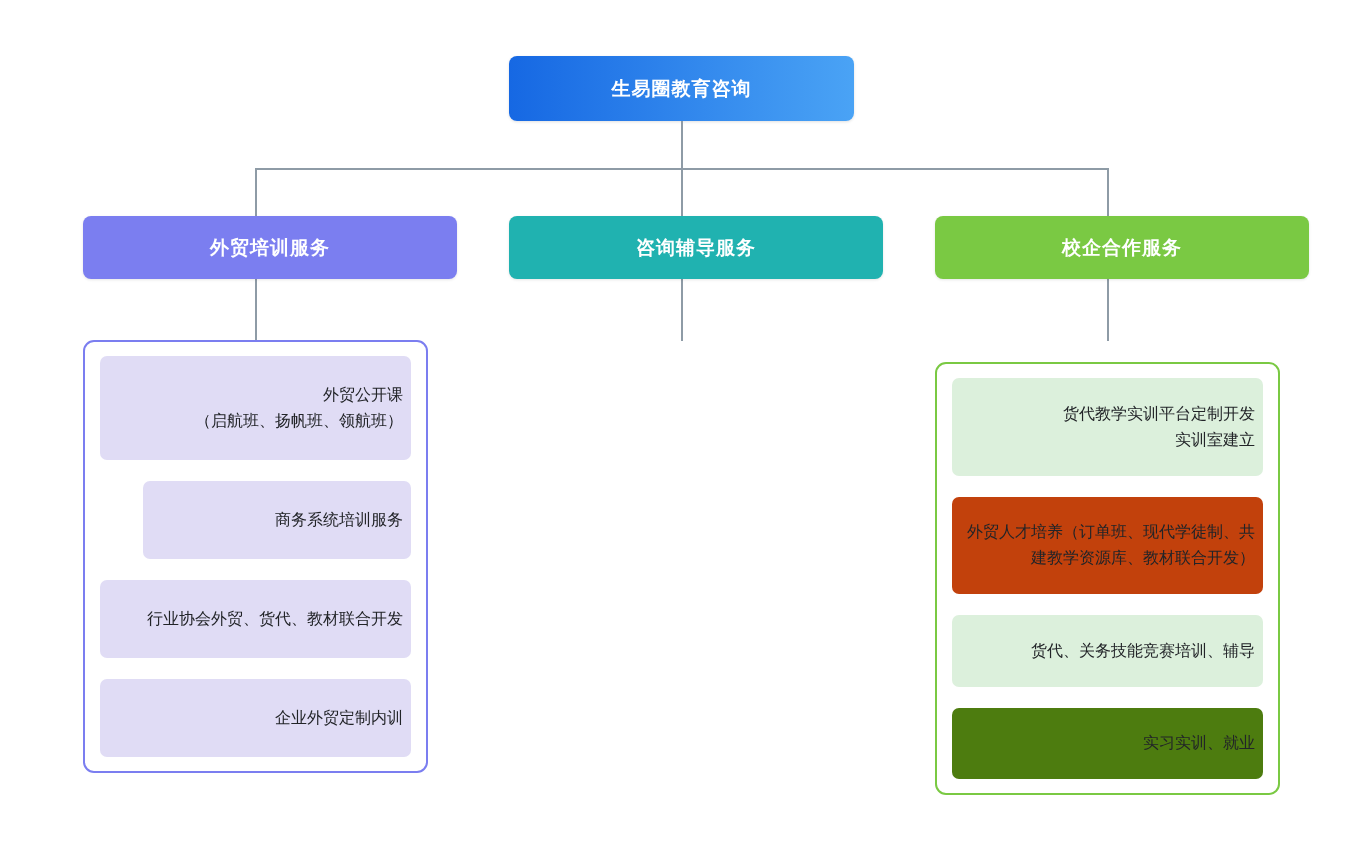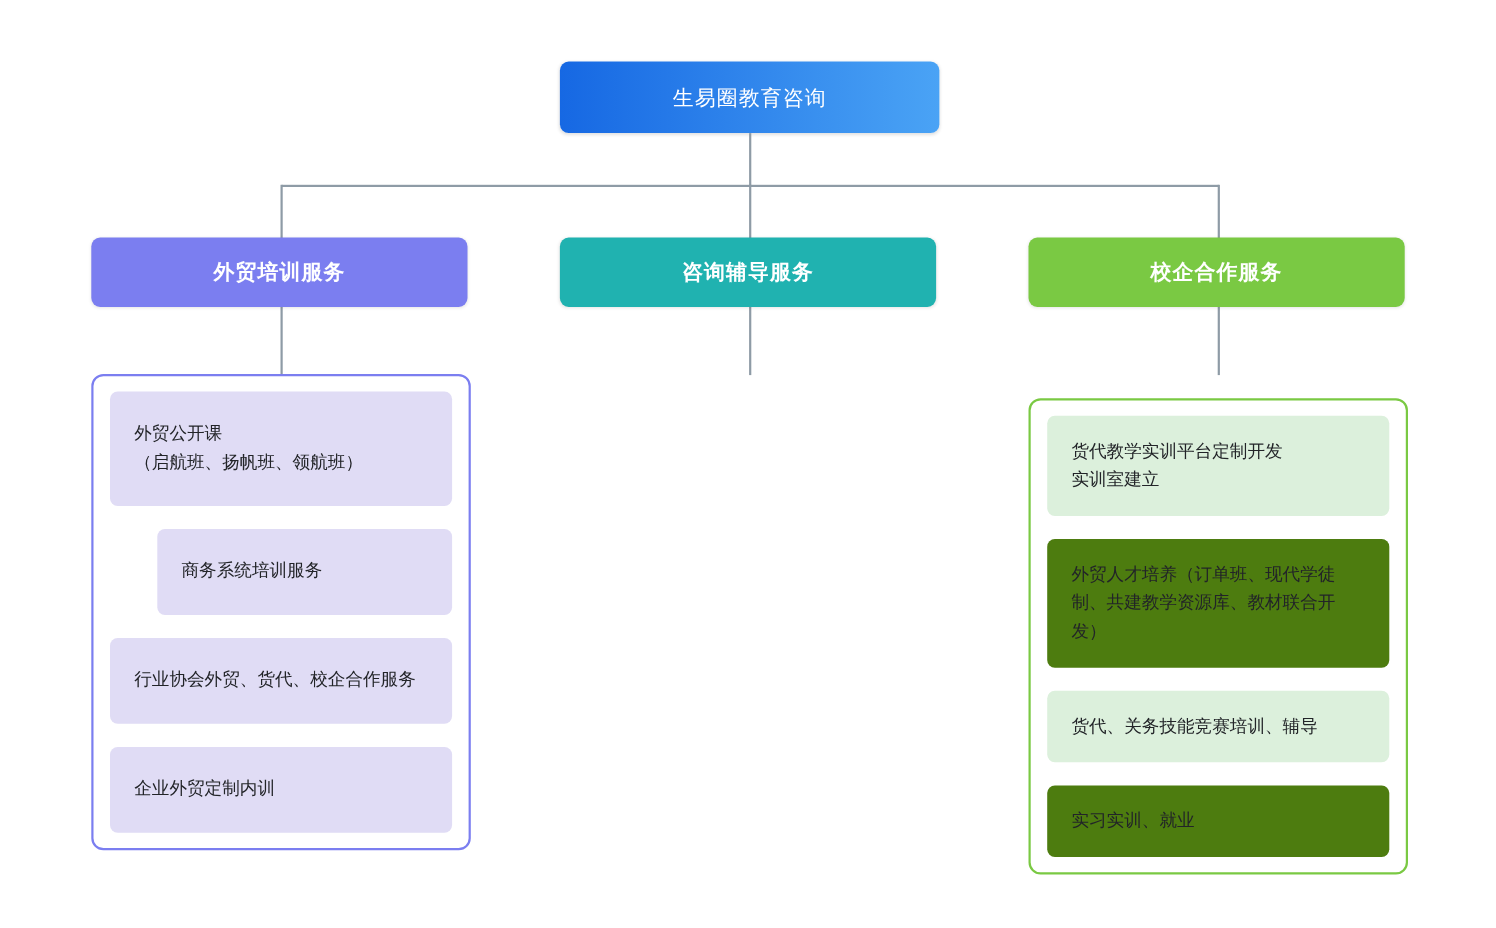--- a/index.html
+++ b/index.html
@@ -16,34 +16,34 @@
   .conn{position:absolute;background:#8e9ba6;}
   .conn.v{width:2px;}
   .conn.h{height:2px;}
 
   
   .root-node{
     position:absolute;
     left:509px;top:56px;width:345px;height:65px;
     border-radius:8px;
     display:flex;align-items:center;justify-content:center;
-    color:#ffffff;font-size:19px;font-weight:normal;
+    color:#ffffff;font-size:19px;font-weight:bold;
     letter-spacing:1px;
     box-shadow:0 1px 3px rgba(0,0,0,.12);
   }
 
   
   .column{position:absolute;top:0;width:347px;height:844px;}
   .col-0{left:83px;}
   .col-1{left:509px;}
   .col-2{left:935px;}
 
   .cat-header{
     position:absolute;top:216px;left:0;
-    width:342px;height:63px;
+    width:374px;height:63px;
     border-radius:8px;
     display:flex;align-items:center;justify-content:center;
     color:#ffffff;font-size:19px;font-weight:bold;
     letter-spacing:1px;
     box-shadow:0 1px 3px rgba(0,0,0,.10);
   }
 
   .panel{
     position:absolute;top:340px;left:0;
     width:345px;height:433px;
@@ -52,25 +52,25 @@
     border-radius:11px;
     background:#ffffff;
     padding:14px 15px;
     display:flex;flex-direction:column;
   }
 
   .leaf{
     box-sizing:border-box;
     border-radius:7px;
     display:flex;align-items:center;justify-content:center;
-    text-align:left;
+    text-align:right;
     color:#222428;
     font-size:16px;
     line-height:26px;
-    padding:6px 22px;
+    padding:6px 8px;
     flex:1 1 auto;
   }
   .leaf + .leaf{margin-top:21px;}
   .leaf span{display:block;width:100%;white-space:pre-line;}
 </style>
 </head>
 <body>
 
 <div id="stage">
 
@@ -94,21 +94,21 @@
     </div>
     <div class="panel" style="border-color: rgb(123, 126, 240);">
       <div class="leaf" style="background: rgb(224, 220, 245);">
         <span>外贸公开课
 （启航班、扬帆班、领航班）</span>
       </div>
       <div class="leaf" style="background: rgb(224, 220, 245); margin-left: 43px;">
         <span>商务系统培训服务</span>
       </div>
       <div class="leaf" style="background: rgb(224, 220, 245);">
-        <span>行业协会外贸、货代、校企合作服务</span>
+        <span>行业协会外贸、货代、教材联合开发</span>
       </div>
       <div class="leaf" style="background: rgb(224, 220, 245);">
         <span>企业外贸定制内训</span>
       </div>
     </div>
   </div>
 
   <div class="column col-1">
     <div class="cat-header" style="background: rgb(32, 178, 176); align-items: center;">
       <span>咨询辅导服务</span>
@@ -117,21 +117,21 @@
 
   <div class="column col-2">
     <div class="cat-header" style="background: rgb(122, 201, 67);">
       <span>校企合作服务</span>
     </div>
     <div class="panel" style="border-color: rgb(122, 201, 67); margin-top: 22px;">
       <div class="leaf" style="background: rgb(220, 240, 220);">
         <span>货代教学实训平台定制开发
 实训室建立</span>
       </div>
-      <div class="leaf" style="background: #4d7c0f;">
+      <div class="leaf" style="background: #c2410c;">
         <span>外贸人才培养（订单班、现代学徒制、共建教学资源库、教材联合开发）</span>
       </div>
       <div class="leaf" style="background: rgb(220, 240, 220);">
         <span>货代、关务技能竞赛培训、辅导</span>
       </div>
       <div class="leaf" style="background: #4d7c0f;">
         <span>实习实训、就业</span>
       </div>
     </div>
   </div>

